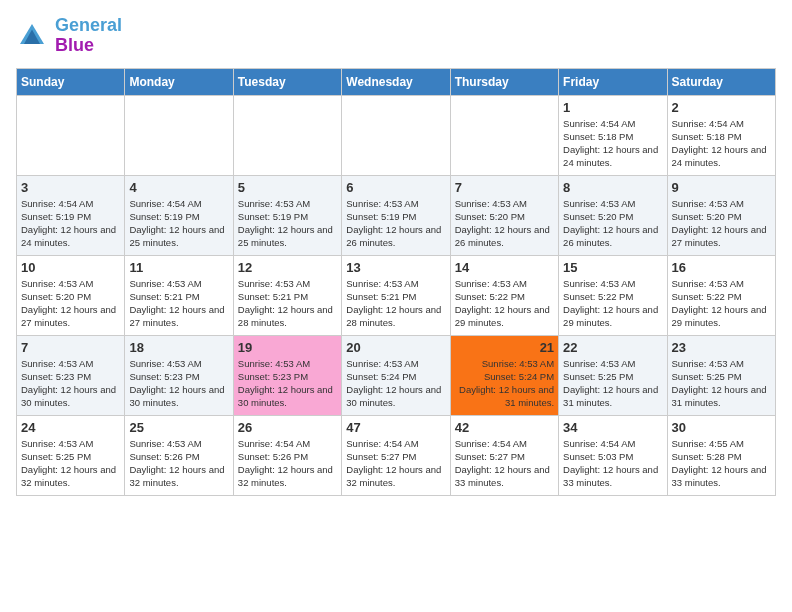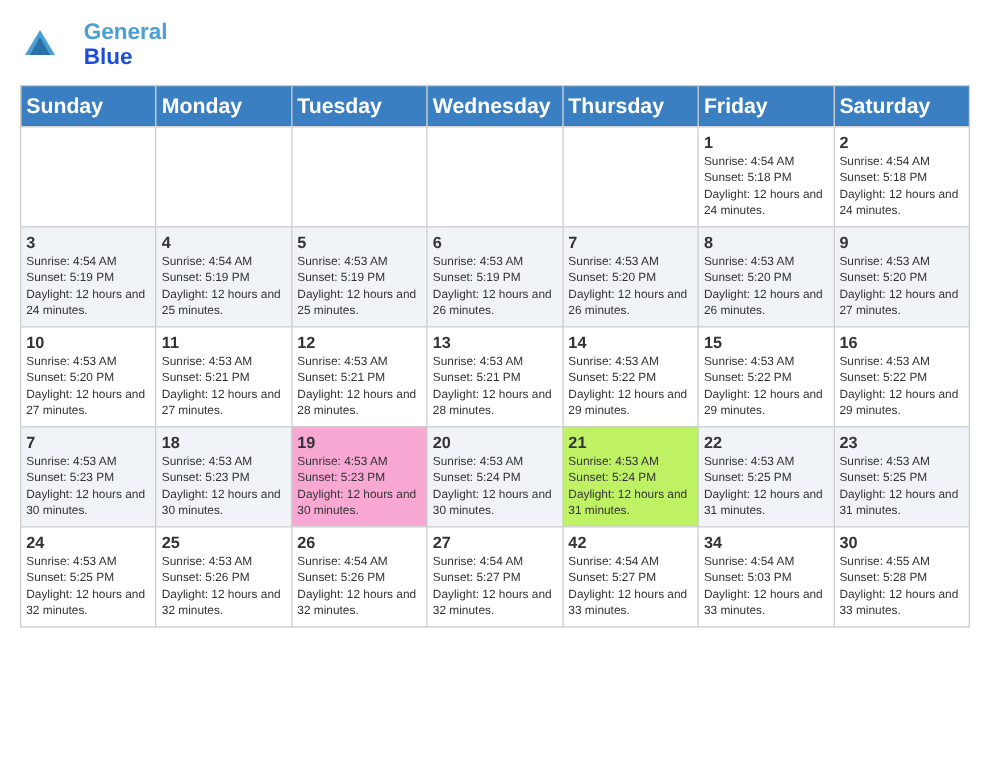--- a/index.html
+++ b/index.html
@@ -12,21 +12,21 @@
     }
     .header {
       display: flex;
       justify-content: space-between;
       align-items: flex-start;
       margin-bottom: 12px;
     }
     .logo {
       display: flex;
       align-items: center;
-      gap: 19px;
+      gap: 7px;
       justify-content: center;
     }
     .logo-text {
       font-size: 18px;
       font-weight: bold;
       color: #333;
       line-height: 1.1;
     }
     .logo-text span {
       color: #4a9fd4;
@@ -48,21 +48,21 @@
       color: #333;
     }
     table {
       width: 100%;
       border-collapse: collapse;
       table-layout: fixed;
     }
     th {
       background-color: #3a7fc1;
       color: white;
-      font-size: 17px;
+      font-size: 12px;
       font-weight: bold;
       padding: 6px 4px;
       text-align: left;
       border: 1px solid #ccc;
     }
     td {
       border: 1px solid #ccc;
       vertical-align: top;
       padding: 4px;
       font-size: 10px;
@@ -91,21 +91,21 @@
 <body>
 
 <div class="header">
   <div class="logo">
     <svg class="logo-icon" viewBox="0 0 40 40">
       <polygon points="20,5 35,30 5,30" fill="#4a9fd4"></polygon>
       <polygon points="20,12 30,30 10,30" fill="#2a6fa8"></polygon>
     </svg>
     <div class="logo-text">
       <div><span>General</span></div>
-      <div><span style="color:#1d4ed8">Blue</span></div>
+      <div><span style="color:#a21caf">Blue</span></div>
     </div>
   </div>
   <div class="title-block">
     <div class="month-title"></div>
     <div class="location"></div>
   </div>
 </div>
 
 <table>
   <thead>
@@ -245,21 +245,21 @@
           <div class="day-detail">Sunrise: 4:53 AM
 Sunset: 5:23 PM
 Daylight: 12 hours and 30 minutes.</div>
         </td>
         <td style="background: rgb(240, 244, 248);">
           <div class="day-num">20</div>
           <div class="day-detail">Sunrise: 4:53 AM
 Sunset: 5:24 PM
 Daylight: 12 hours and 30 minutes.</div>
         </td>
-        <td style="background: #bef264;">
+        <td style="background: #f97316; text-align: right;">
           <div class="day-num">21</div>
           <div class="day-detail">Sunrise: 4:53 AM
 Sunset: 5:24 PM
 Daylight: 12 hours and 31 minutes.</div>
         </td>
         <td style="background: rgb(240, 244, 248); margin-left: 27px;">
           <div class="day-num">22</div>
           <div class="day-detail">Sunrise: 4:53 AM
 Sunset: 5:25 PM
 Daylight: 12 hours and 31 minutes.</div>
@@ -284,21 +284,21 @@
 Sunset: 5:26 PM
 Daylight: 12 hours and 32 minutes.</div>
         </td>
         <td>
           <div class="day-num">26</div>
           <div class="day-detail">Sunrise: 4:54 AM
 Sunset: 5:26 PM
 Daylight: 12 hours and 32 minutes.</div>
         </td>
         <td>
-          <div class="day-num">27</div>
+          <div class="day-num">47</div>
           <div class="day-detail">Sunrise: 4:54 AM
 Sunset: 5:27 PM
 Daylight: 12 hours and 32 minutes.</div>
         </td>
         <td>
           <div class="day-num">42</div>
           <div class="day-detail">Sunrise: 4:54 AM
 Sunset: 5:27 PM
 Daylight: 12 hours and 33 minutes.</div>
         </td>

